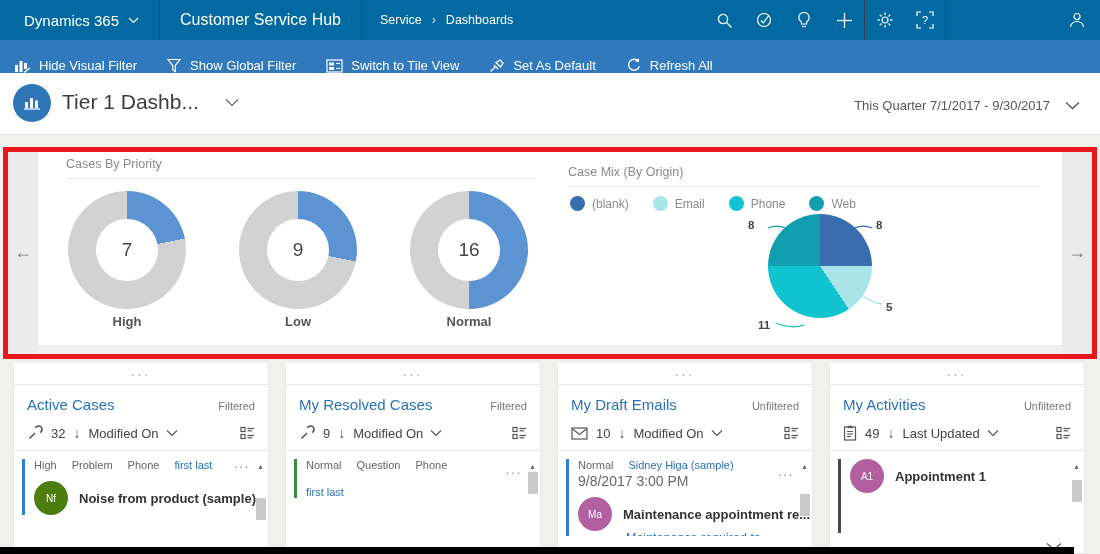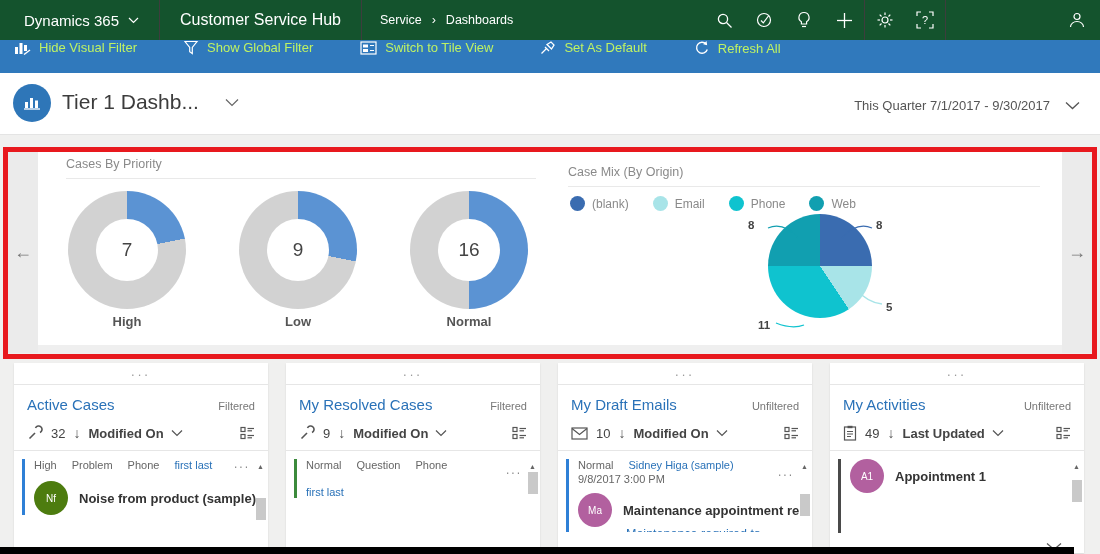--- a/index.html
+++ b/index.html
@@ -1,33 +1,33 @@
 <!DOCTYPE html>
 <html><head>
 <meta charset="utf-8">
 <style>
   * { margin:0; padding:0; box-sizing:border-box; }
   html,body { width:1100px; height:554px; overflow:hidden; }
   body { font-family:"Liberation Sans", sans-serif; background:#F0F0EF; position:relative; }
 
   
-  .topbar { position:absolute; top:0; left:0; width:1100px; height:40px; background:#14532d; color:#fff;
+  .topbar { position:absolute; top:0; left:0; width:1100px; height:40px; background:#0369a1; color:#fff;
             display:flex; align-items:center; z-index:4; }
   .tb-brand { display:flex; align-items:center; gap:9px; padding:0 20px 0 24px; font-size:15px; height:100%; cursor:pointer; }
   .tb-app { display:flex; align-items:center; padding:0 20px; font-size:16px; height:100%;
             border-left:1px solid #3d3d3d; border-right:1px solid #3d3d3d; }
   .tb-crumb { display:flex; align-items:center; gap:10px; font-size:12.5px; padding:0 18px; }
   .tb-icons { margin-left:auto; display:flex; align-items:center; height:100%; }
   .tb-icon { width:40px; height:40px; display:flex; align-items:center; justify-content:center; cursor:pointer; }
   .tb-sep { width:1px; height:100%; background:#3d3d3d; }
   .tb-profile { width:46px; height:40px; display:flex; align-items:center; justify-content:center; margin-left:108px; }
 
   
-  .cmdbar { position:absolute; top:40px; left:0; width:1100px; height:33px; background:#3079BC; color:#bef264;
-            display:flex; align-items:flex-start; padding-left:14px; gap:47px; font-size:13px; z-index:4; }
+  .cmdbar { position:absolute; top:40px; left:0; width:1100px; height:33px; background:#3079BC; color:#ffffff;
+            display:flex; align-items:flex-end; padding-left:14px; gap:30px; font-size:13px; z-index:4; }
   .cmd-item { display:flex; align-items:center; gap:8px; cursor:pointer; white-space:nowrap; }
 
   
   .titlebar { position:absolute; top:73px; left:0; width:1100px; height:62px; background:#fff;
               border-bottom:1px solid #E4E4E4; z-index:3; }
   .dash-badge { position:absolute; left:13px; top:11px; width:38px; height:38px; border-radius:50%;
                 background:#2E76B8; display:flex; align-items:center; justify-content:center; }
   .dash-title { position:absolute; left:62px; top:17px; font-size:21px; color:#3c3c3c; display:flex; align-items:center; gap:26px; cursor:pointer; }
   .date-filter { position:absolute; right:20px; top:25px; font-size:13px; color:#555;
                  display:flex; align-items:center; gap:15px; cursor:pointer; }
@@ -68,36 +68,36 @@
   .panel { width:254px; height:190px; background:#fff; position:relative; overflow:hidden;
            box-shadow:0 1px 2px rgba(0,0,0,0.10); }
   .panel-handle { text-align:center; color:#9a9a9a; font-size:13px; height:21px; line-height:17px;
                   letter-spacing:3px; cursor:pointer; }
   .hdiv { height:1px; background:#E6E6E6; }
   .panel-title-row { display:flex; justify-content:space-between; align-items:baseline; padding:11px 13px 5px 13px; }
   .panel-title { color:#2A72B8; font-size:15px; cursor:pointer; }
   .filter-status { color:#777; font-size:11px; }
   .count-row { display:flex; align-items:center; gap:8px; padding:7px 13px 9px 13px; color:#444; font-size:13px; }
   .sort-arrow { font-size:14px; color:#555; cursor:pointer; }
-  .sort-label { color:#444; display:flex; align-items:center; gap:7px; cursor:pointer;font-weight:bold; }
+  .sort-label { color:#444; display:flex; align-items:center; gap:7px; cursor:pointer; }
   .view-icon { margin-left:auto; cursor:pointer; display:flex; }
   .list { position:relative; height:102px; }
   .scrollbar { position:absolute; right:2px; top:4px; width:11px; height:95px; }
   .sb-up { color:#666; font-size:7px; text-align:center; cursor:pointer; }
   .sb-thumb { width:10px; height:22px; background:#C9C9C9; margin:4px auto 0 auto; cursor:pointer; }
   .item { position:relative; margin:8px 14px 0 8px; border-left:3px solid #ccc; padding-left:9px; }
   .tags-row { display:flex; gap:15px; font-size:11px; color:#666; align-items:center; flex-wrap:wrap; }
   .tag-link { color:#2A72B8; cursor:pointer; }
   .item-menu { position:absolute; right:4px; top:-2px; color:#888; letter-spacing:2px; font-size:12px; cursor:pointer; }
   .item-main { display:flex; align-items:center; gap:11px; margin-top:10px; }
   .avatar { width:34px; height:34px; border-radius:50%; color:#fff; font-size:10px; flex:0 0 34px;
             display:flex; align-items:center; justify-content:center; cursor:pointer; }
   .item-title { font-weight:bold; font-size:13px; color:#333; white-space:nowrap; }
   .item-sub { color:#2A72B8; font-size:12.5px; margin-left:48px; height:5px; overflow:hidden; }
-  .meta-line { font-size:11px; color:#666; margin-top:2px; }
+  .meta-line { font-size:14px; color:#666; margin-top:2px; }
   .expand-chev { position:absolute; right:22px; bottom:10px; color:#555; cursor:pointer; }
 
   .bottom-bar { position:absolute; left:0; bottom:0; width:1074px; height:7px; background:#000; z-index:8; }
 
   svg { display:block; }
 </style>
 </head>
 <body>
 
 <div class="topbar">

